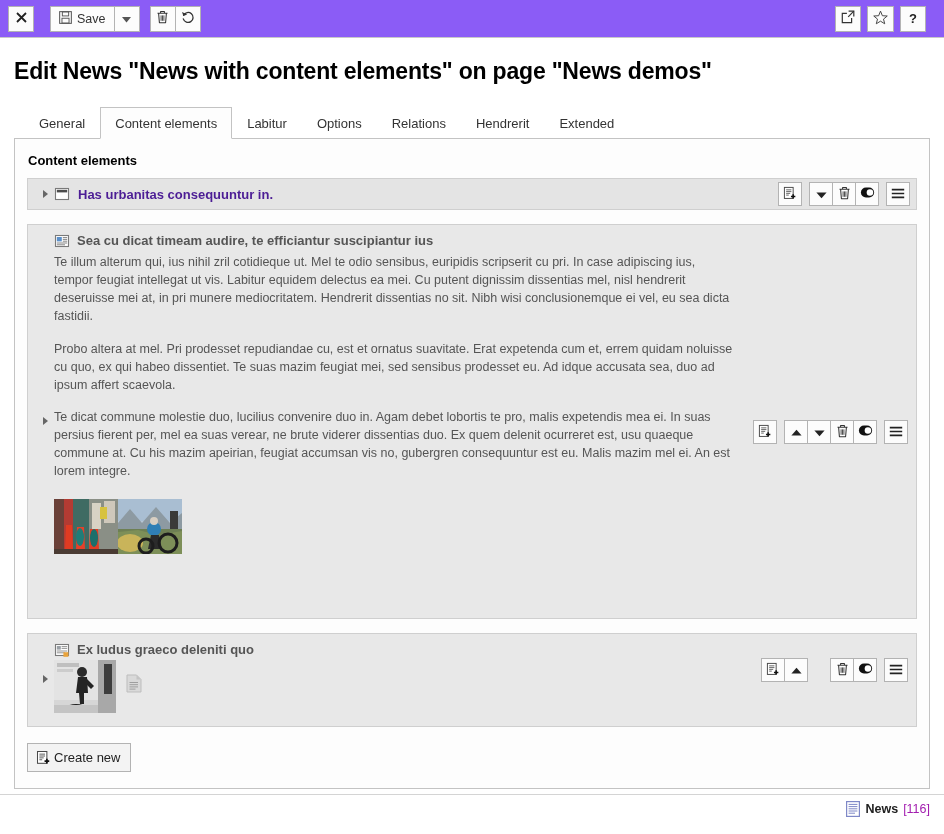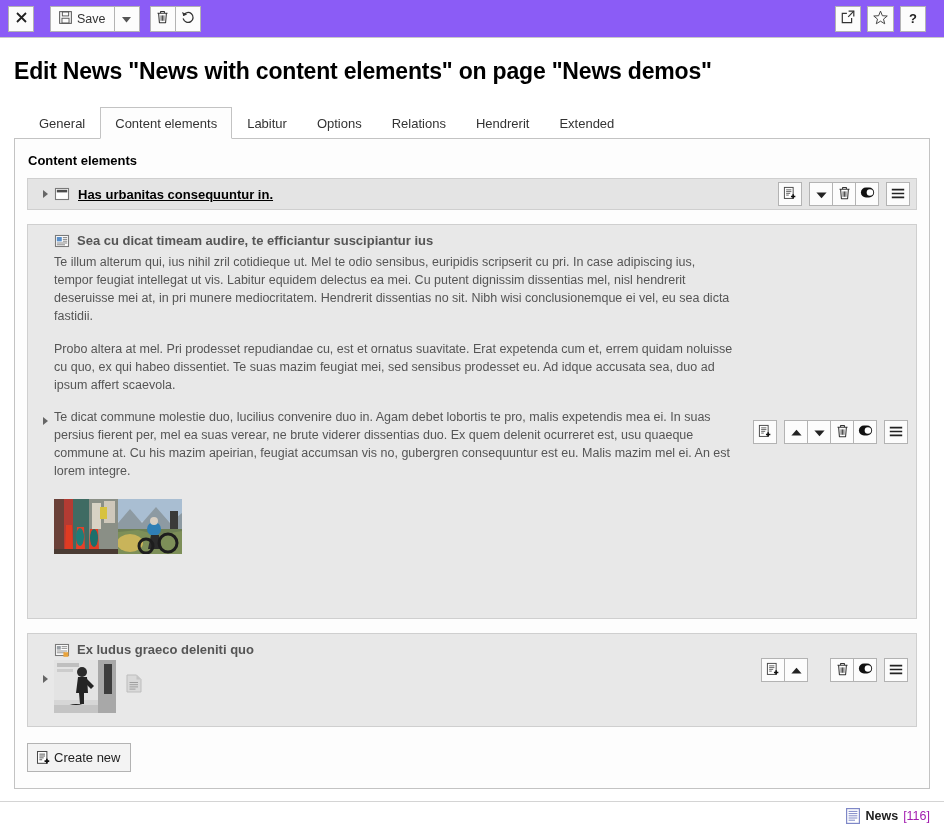--- a/index.html
+++ b/index.html
@@ -153,21 +153,21 @@
   .rec-head {
     display: flex;
     align-items: flex-start;
     gap: 7px;
   }
   .rec-title {
     font-size: 13px;
     font-weight: bold;
     color: #555;
   }
-  .rec-title.collapsedtitle { color: #000000; text-decoration: underline; }
+  .rec-title.collapsedtitle { color: #4c1d95; }
 
   .rec-text {
     color: #555;
     font-size: 12.5px;
     line-height: 1.45;
     margin-top: 4px;
     max-width: 680px;
   }
   .rec-text p {
     margin: 0 0 14px 0;
@@ -233,21 +233,21 @@
     padding: 6px 10px 6px 8px;
     font-size: 13px;
     color: #222;
     cursor: pointer;
     margin-top: 2px;
   }
 
   
   .footer {
     position: absolute;
-    left: 0; right: 0; bottom: 5px;
+    left: 0; right: 0; bottom: 12px;
     height: 28px;
     border-top: 1px solid #d4d4d4;
     background: #ffffff;
     display: flex;
     align-items: center;
     justify-content: flex-end;
     padding-right: 14px;
     box-sizing: border-box;
     font-size: 12.5px;
     color: #222;

